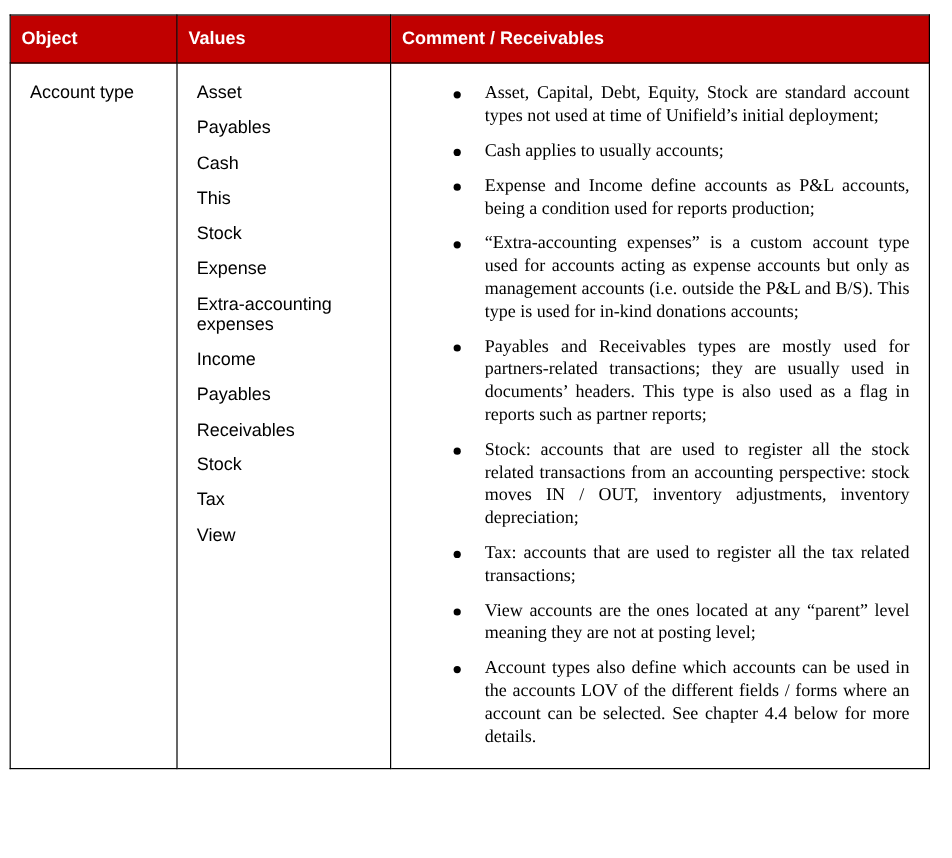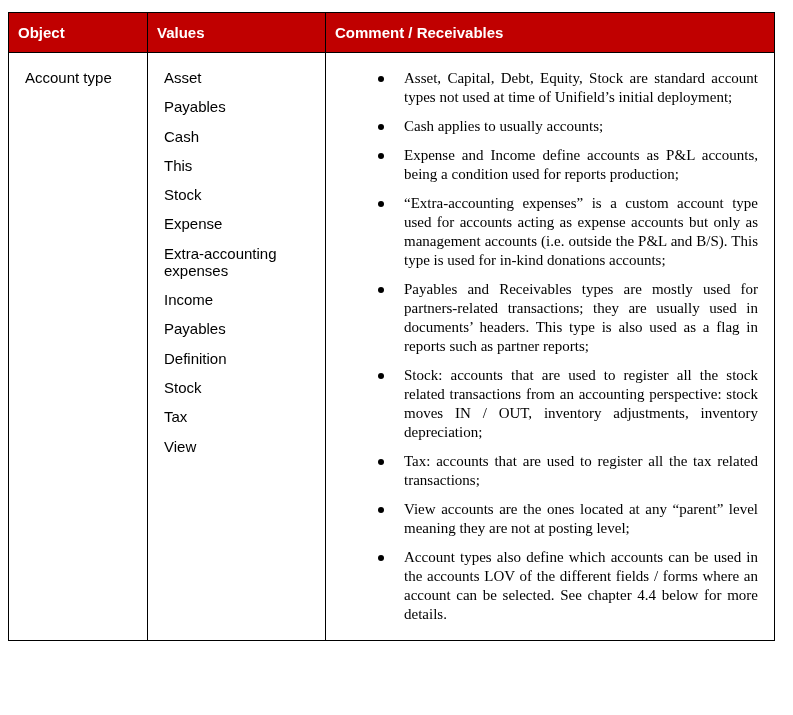--- a/index.html
+++ b/index.html
@@ -48,21 +48,21 @@
       <td class="values">
         <div class="val">Asset</div>
         <div class="val">Payables</div>
         <div class="val">Cash</div>
         <div class="val">This</div>
         <div class="val">Stock</div>
         <div class="val">Expense</div>
         <div class="val" style="width:140px">Extra-accounting expenses</div>
         <div class="val">Income</div>
         <div class="val">Payables</div>
-        <div class="val">Definition</div>
+        <div class="val">Receivables</div>
         <div class="val">Stock</div>
         <div class="val">Tax</div>
         <div class="val">View</div>
       </td>
       <td class="comments">
         <ul class="bullets">
           <li><span class="dot"></span><span>Asset, Capital, Debt, Equity, Stock are standard account types not used at time of Unifield’s initial deployment;</span></li>
           <li><span class="dot"></span><span>Cash applies to usually accounts;</span></li>
           <li><span class="dot"></span><span>Expense and Income define accounts as P&amp;L accounts, being a condition used for reports production;</span></li>
           <li><span class="dot"></span><span>“Extra-accounting expenses” is a custom account type used for accounts acting as expense accounts but only as management accounts (i.e. outside the P&amp;L and B/S). This type is used for in-kind donations accounts;</span></li>

